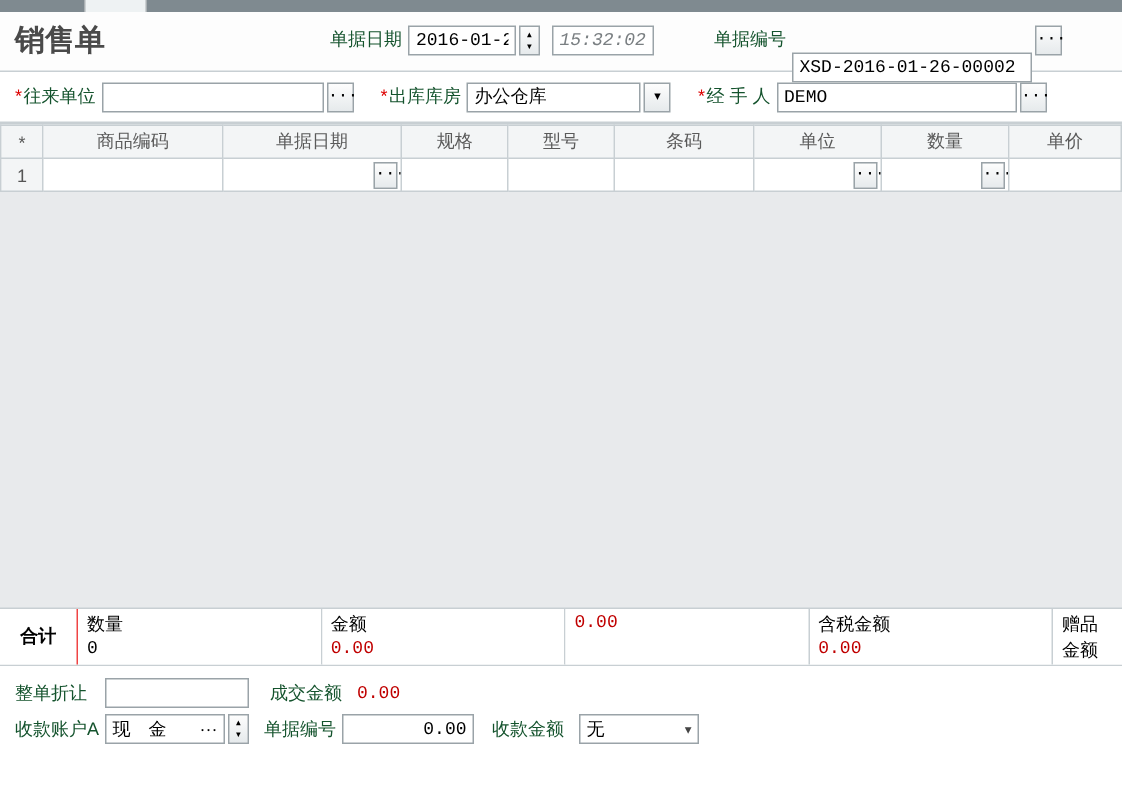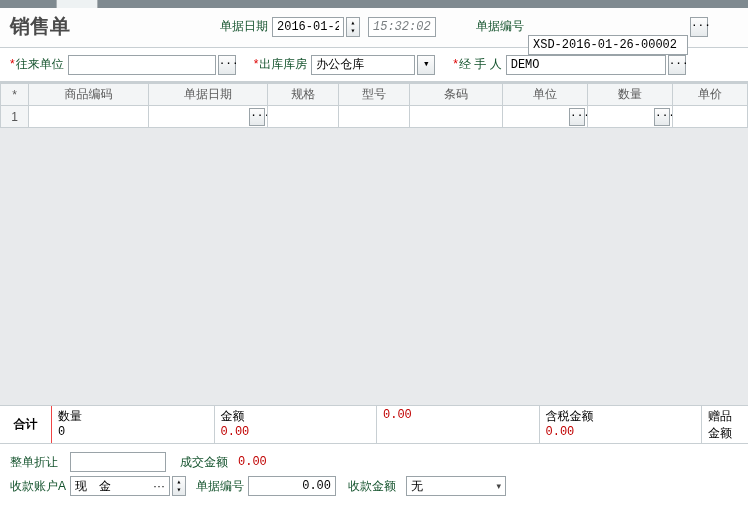--- a/index.html
+++ b/index.html
@@ -71,21 +71,21 @@
 
   
   .criteria {
     padding: 8px 10px;
     border-bottom: 1px solid #c8cfd3;
     display: flex;
     align-items: center;
     height: 34px;
   }
   .wide-input { width: 148px; }
-  .med-input  { width: 104px; }
+  .med-input  { width: 116px; }
 
   
   .grid-wrap {
     border-top: 1px solid #c8cfd3;
   }
   table.grid { border-collapse: collapse; width: 100%; table-layout: fixed; }
   table.grid th, table.grid td {
     border: 1px solid #c8cfd3;
     height: 22px;
     padding: 0 2px;
@@ -128,21 +128,21 @@
   }
   .summary .cell .k { color:#000; font-size:12px; }
   .summary .cell .v { color:#c00000; font-size:12px; font-family:"Courier New",monospace; }
 
   
   .footer { padding: 6px 10px; }
   .footer-row { display:flex; align-items:center; height:24px; }
   .amount { color:#c00000; font-family:"Courier New",monospace; }
   .num-input { width:88px; text-align:right; }
   .select-like {
-    width: 100px; height:20px; border:1px solid #9aa3a8;
+    width: 80px; height:20px; border:1px solid #9aa3a8;
     font-size:12px; padding:0 4px; line-height:18px; background:#fff;
     display:inline-flex; align-items:center; justify-content:space-between;
   }
   .dd-arrow { font-size:9px; color:#444; }
 
   .hdr-group { display:flex; align-items:center; }
 </style>
 </head>
 <body>
 

